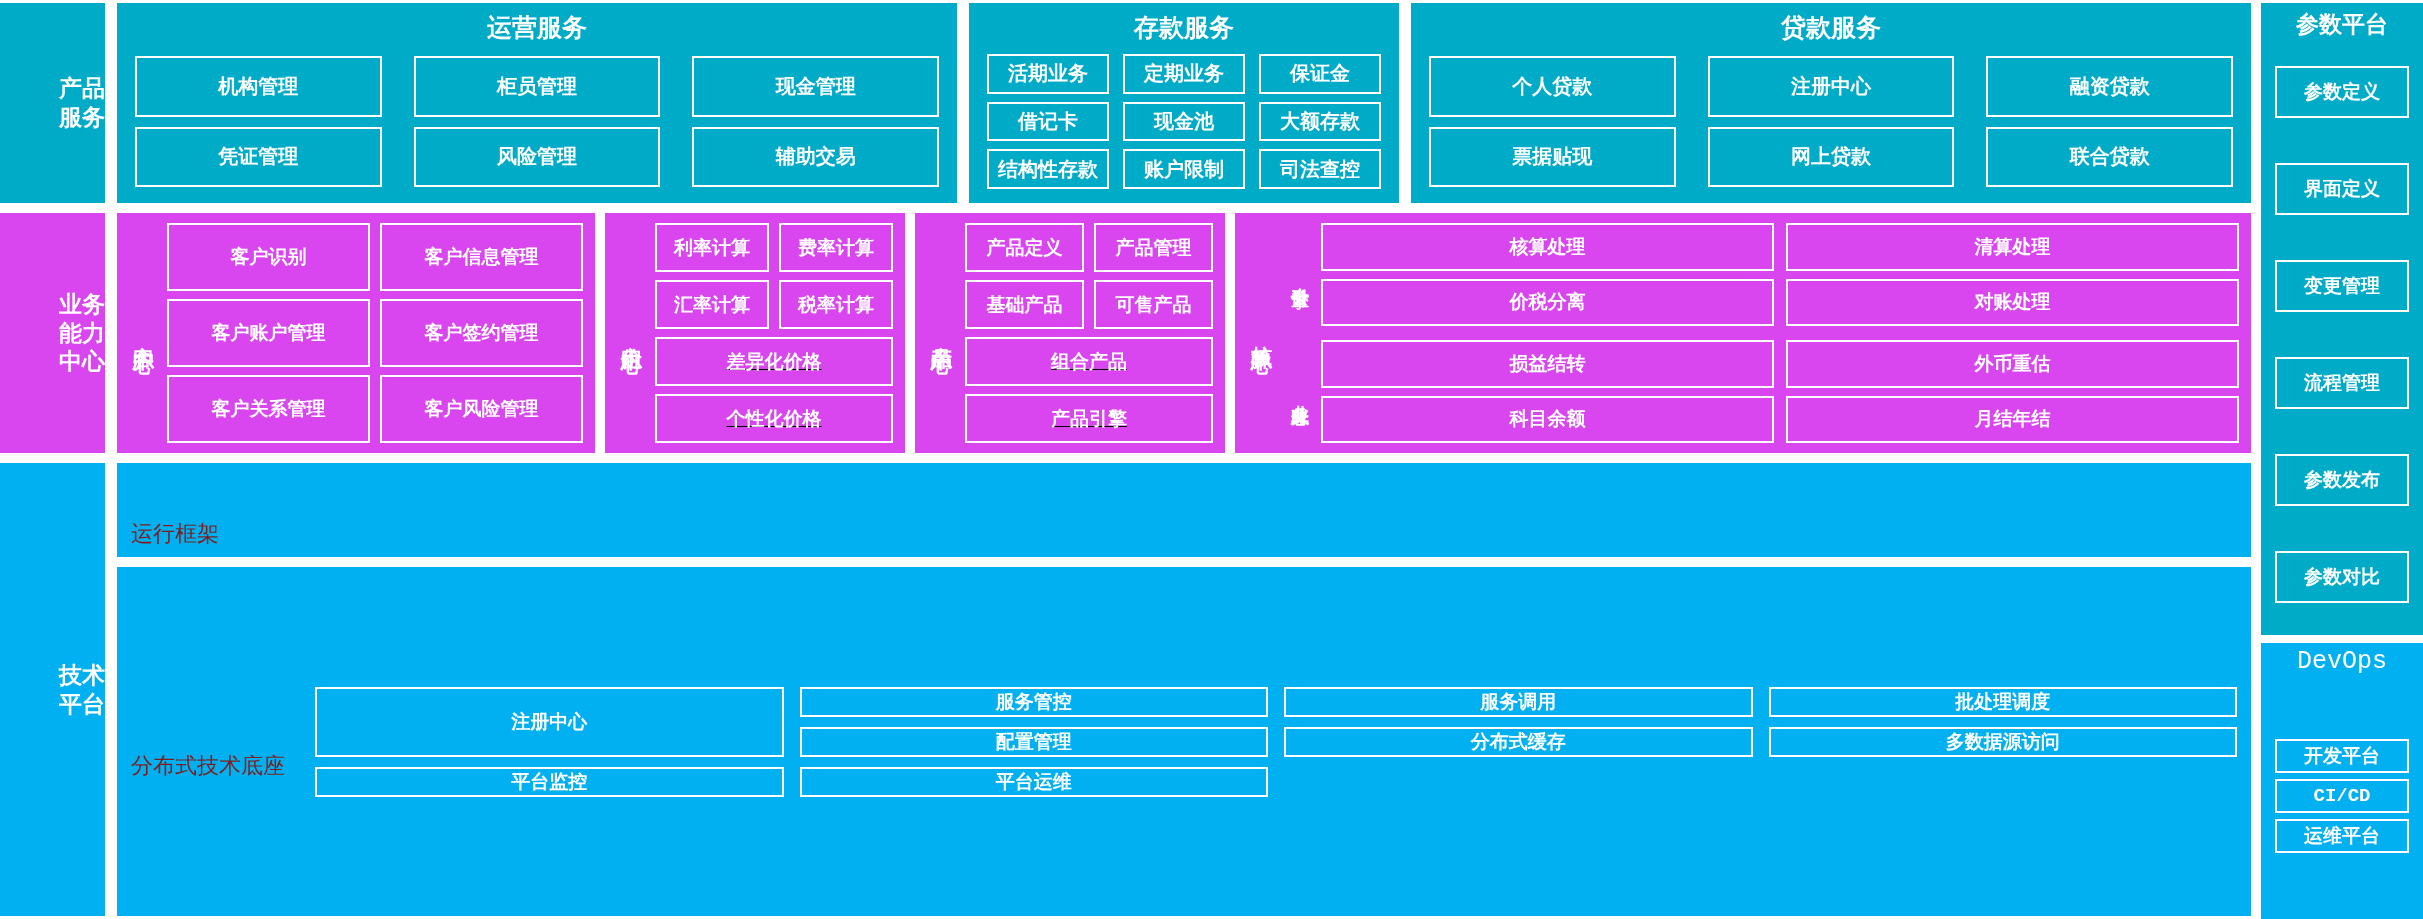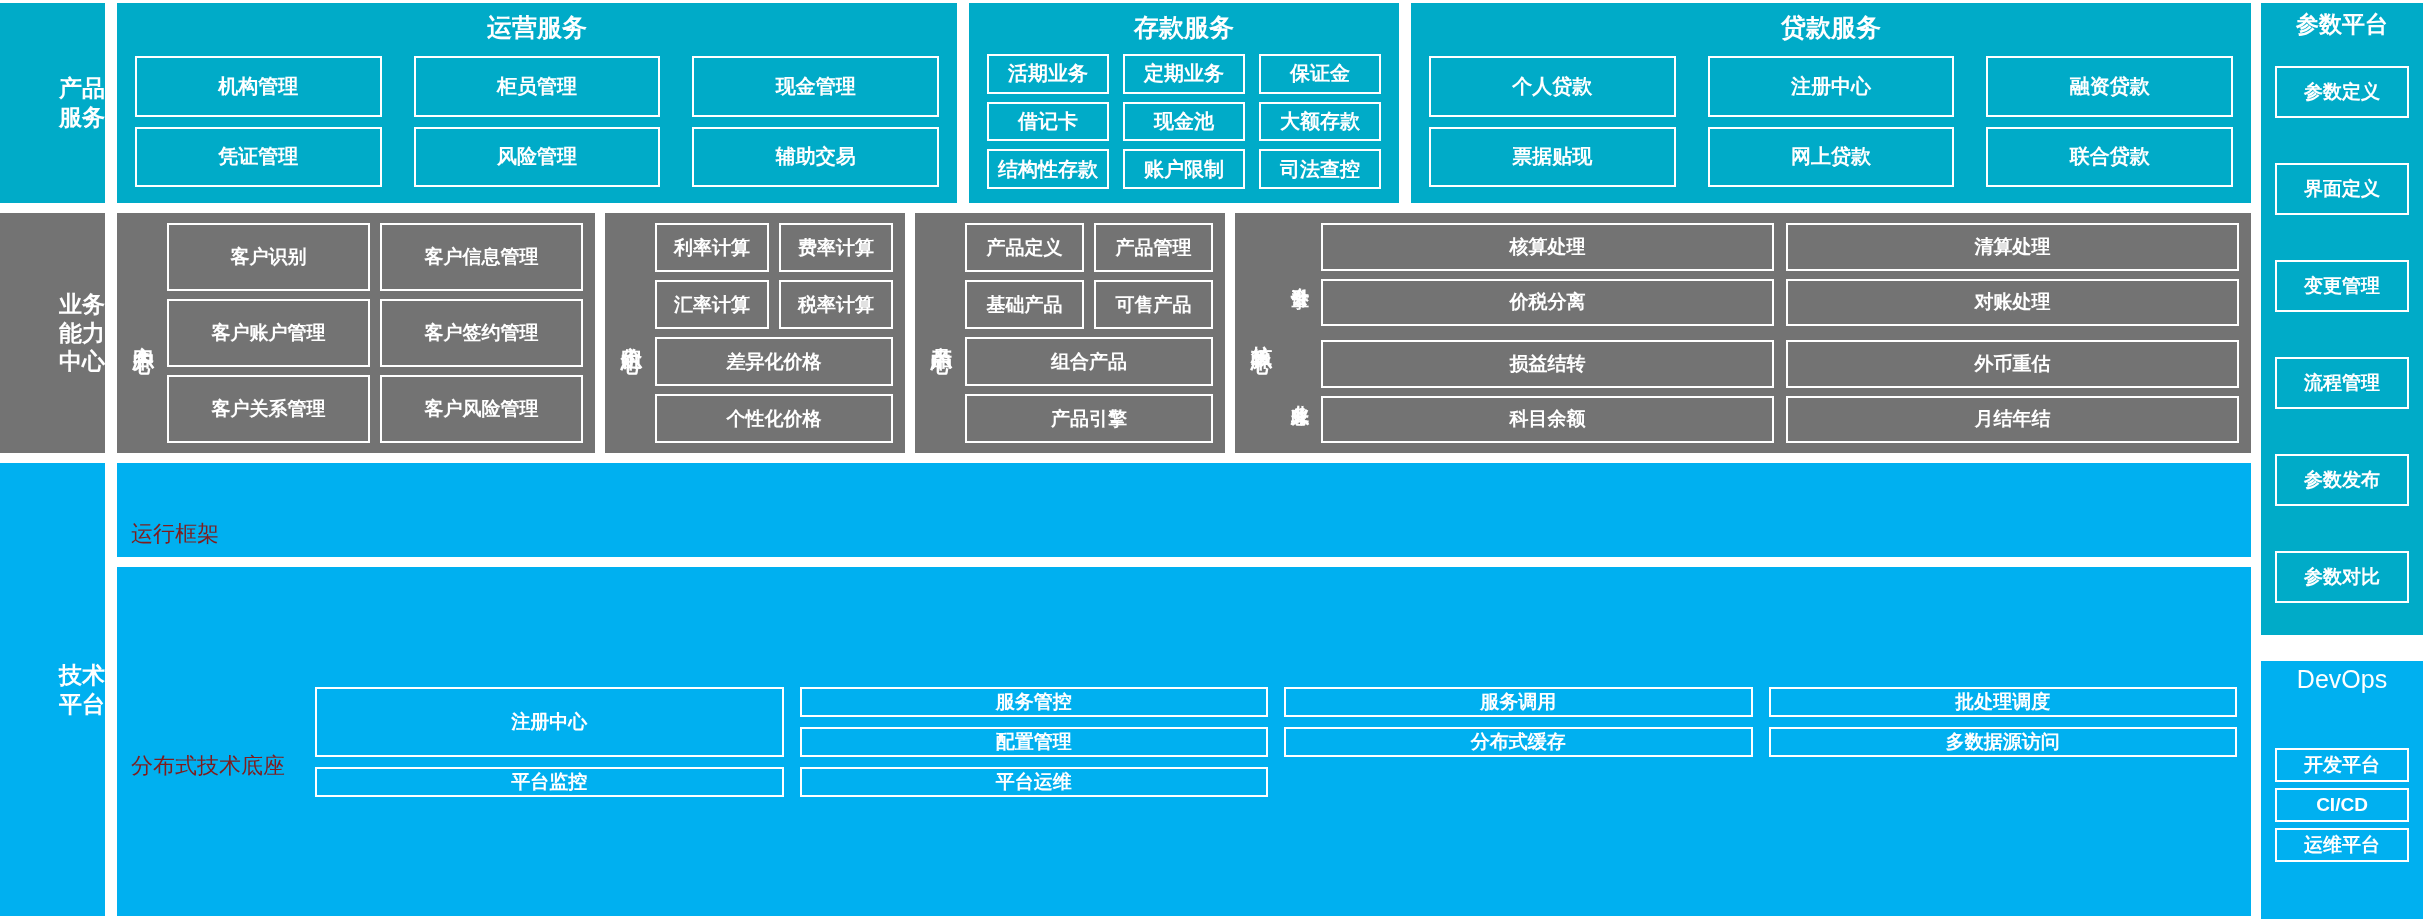--- a/index.html
+++ b/index.html
@@ -36,35 +36,35 @@
     border: 2px solid #ffffff;
     color: #ffffff; font-weight: bold;
     display: flex; align-items: center; justify-content: center;
     text-align: center; font-size: 19px;
     white-space: nowrap;
   }
 
   
   .teal { background: #00ABC8; }
   .blue { background: #00B0F0; }
-  .gray { background: #737373; }
+  .gray { background: #d946ef; }
 
   #band-products { height: 200px; padding: 0 0 0 0; }
   #band-products .rail { height: 200px; }
   .svc-group { flex: 1 1 0; height: 200px; padding: 0 12px 10px 12px; }
   .svc-grid { flex: 1; display: grid; grid-template-columns: repeat(3, 1fr); gap: 10px 32px; }
   .svc-grid.rows2 { grid-template-rows: repeat(2, 1fr); padding: 2px 6px 6px 6px; }
   .svc-grid.rows3 { grid-template-rows: repeat(3, 1fr); gap: 8px 14px; padding: 0 6px 4px 6px; }
   .svc-grid .chip { font-size: 20px; }
 
   
   #right-col {
     position: absolute; right: 0; top: 3px;
     width: 162px; height: 916px;
-    display: flex; flex-direction: column; gap: 26px;
+    display: flex; flex-direction: column; gap: 8px; font-family: Liberation Mono, monospace;
   }
   #param-platform {
     flex: 0 0 632px; display: flex; flex-direction: column;
     padding: 0 14px 10px 14px;
   }
   #param-platform .group-title { font-size: 23px; padding: 6px 0 4px 0; }
   #param-list { flex: 1; display: flex; flex-direction: column; justify-content: space-around; }
   #param-list .chip { height: 52px; font-size: 19px; }
 
   #devops { flex: 1 1 auto; display: flex; flex-direction: column; padding: 0 14px 8px 14px; }
@@ -82,21 +82,21 @@
   }
   .center-label {
     flex: 0 0 34px;
     display: flex; align-items: center; justify-content: center;
     color: #ffffff; font-weight: bold; font-size: 21px; line-height: 1.1;
     writing-mode: vertical-rl; text-orientation: upright;
     letter-spacing: 2px;
   }
   .center-body { flex: 1; display: flex; flex-direction: column; gap: 8px; padding-left: 6px; }
   .row2 { flex: 1; display: grid; grid-template-columns: 1fr 1fr; gap: 10px; }
-  .rowfull { flex: 1; display: grid; grid-template-columns: 1fr; }
+  .rowfull { flex: 1; display: grid; grid-template-columns: 1fr; text-decoration: underline; }
   .center .chip { font-size: 19px; }
 
   #customer-center { flex: 0 0 478px; }
   #pricing-center  { flex: 0 0 300px; }
   #product-center  { flex: 0 0 310px; }
   #accounting-center { flex: 1 1 auto; }
 
   
   #accounting-center .center-body { gap: 14px; }
   .sub { display: flex; flex: 1; gap: 6px; }

